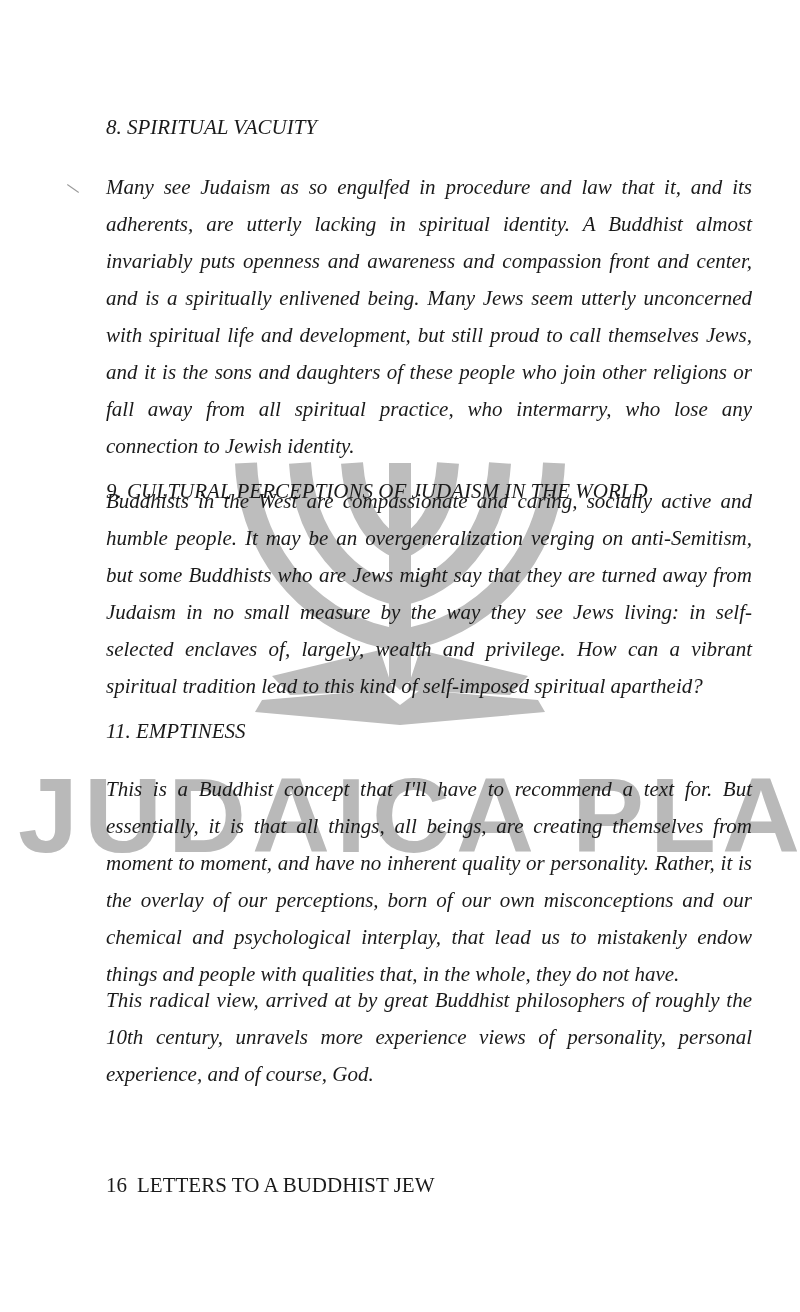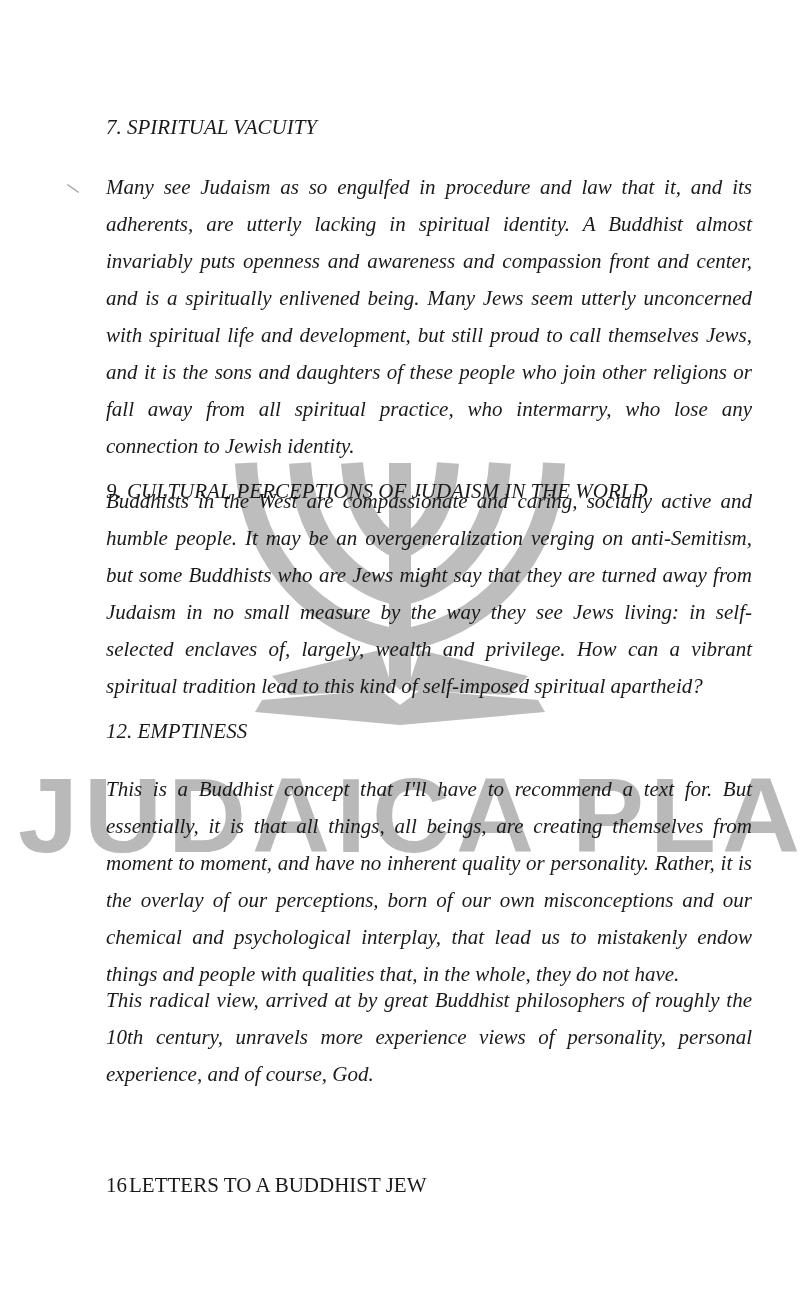--- a/index.html
+++ b/index.html
@@ -14,21 +14,21 @@
       font-size: 108px; letter-spacing: 6px; color: #b9b9b9; line-height: 1;
       transform: scaleY(0.98); white-space: nowrap;
     }
     .page { position: absolute; left: 106px; top: 0; width: 646px; z-index: 1; }
     .heading { position: absolute; left: 0; font-style: italic; font-size: 21px; line-height: 26px; white-space: nowrap; }
     .para {
       position: absolute; left: 0; width: 646px; font-style: italic; font-size: 21px; line-height: 37px;
       text-align: justify; text-align-last: left;
     }
     .footer { position: absolute; left: 0; font-size: 21px; line-height: 26px; white-space: nowrap; }
-    .footer .num { margin-right: 2px; }
+    .footer .num { margin-right: 10px; }
     .speck { position: absolute; background: #999; }
   </style>
 </head>
 <body>
 
 <div class="watermark">
   <svg width="800" height="1312" viewBox="0 0 800 1312" style="position:absolute;left:0;top:0;">
     <g fill="none" stroke="#bdbdbd" stroke-width="22" stroke-linecap="butt">
 
       <path d="M 246 463 C 250 560, 320 630, 400 640"></path>
@@ -46,27 +46,27 @@
     <polygon points="272,676 380,650 393,690 400,690 290,695" fill="#bdbdbd"></polygon>
     <polygon points="528,676 420,650 407,690 400,690 510,695" fill="#bdbdbd"></polygon>
 
     <polygon points="262,700 380,690 400,705 400,725 255,712" fill="#bdbdbd"></polygon>
     <polygon points="538,700 420,690 400,705 400,725 545,712" fill="#bdbdbd"></polygon>
   </svg>
   <div class="wm-text">JUDAICA PLAZA</div>
 </div>
 
 <div class="page">
-  <div class="heading" style="top:114px;">7. SPIRITUAL VACUITY</div>
+  <div class="heading" style="top:114px;">8. SPIRITUAL VACUITY</div>
   <div class="para" style="top:169px;">Many see Judaism as so engulfed in procedure and law that it, and its adherents, are utterly lacking in spiritual identity. A Buddhist almost invariably puts openness and awareness and compassion front and center, and is a spiritually enlivened being. Many Jews seem utterly unconcerned with spiritual life and development, but still proud to call themselves Jews, and it is the sons and daughters of these people who join other religions or fall away from all spiritual practice, who intermarry, who lose any connection to Jewish identity.</div>
 
   <div class="heading" style="top:431px;margin-top:47px;">9. CULTURAL PERCEPTIONS OF JUDAISM IN THE WORLD</div>
   <div class="para" style="top:483px;">Buddhists in the West are compassionate and caring, socially active and humble people. It may be an overgeneralization verging on anti-Semitism, but some Buddhists who are Jews might say that they are turned away from Judaism in no small measure by the way they see Jews living: in self-selected enclaves of, largely, wealth and privilege. How can a vibrant spiritual tradition lead to this kind of self-imposed spiritual apartheid?</div>
 
-  <div class="heading" style="top:718px;">12. EMPTINESS</div>
+  <div class="heading" style="top:718px;">11. EMPTINESS</div>
   <div class="para" style="top:771px;">This is a Buddhist concept that I'll have to recommend a text for. But essentially, it is that all things, all beings, are creating themselves from moment to moment, and have no inherent quality or personality. Rather, it is the overlay of our perceptions, born of our own misconceptions and our chemical and psychological interplay, that lead us to mistakenly endow things and people with qualities that, in the whole, they do not have.</div>
   <div class="para" style="top:982px;">This radical view, arrived at by great Buddhist philosophers of roughly the 10th century, unravels more experience views of personality, personal experience, and of course, God.</div>
 
   <div class="footer" style="top:1172px;">
     <span class="num">16</span><span>LETTERS TO A BUDDHIST JEW</span>
   </div>
 </div>
 
 <div class="speck" style="left:66px;top:188px;width:14px;height:1px;transform:rotate(35deg);"></div>
 

